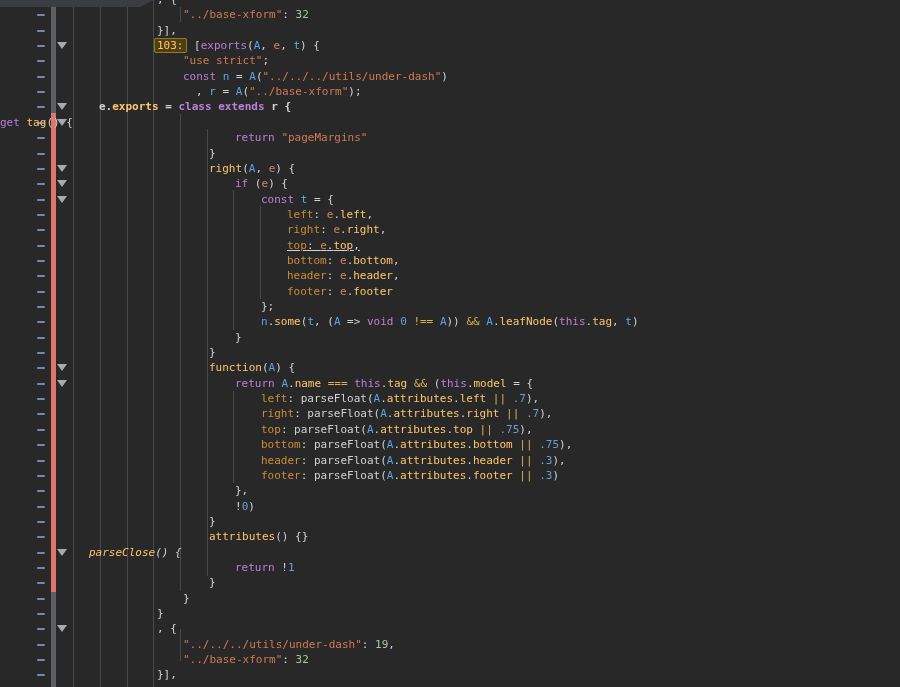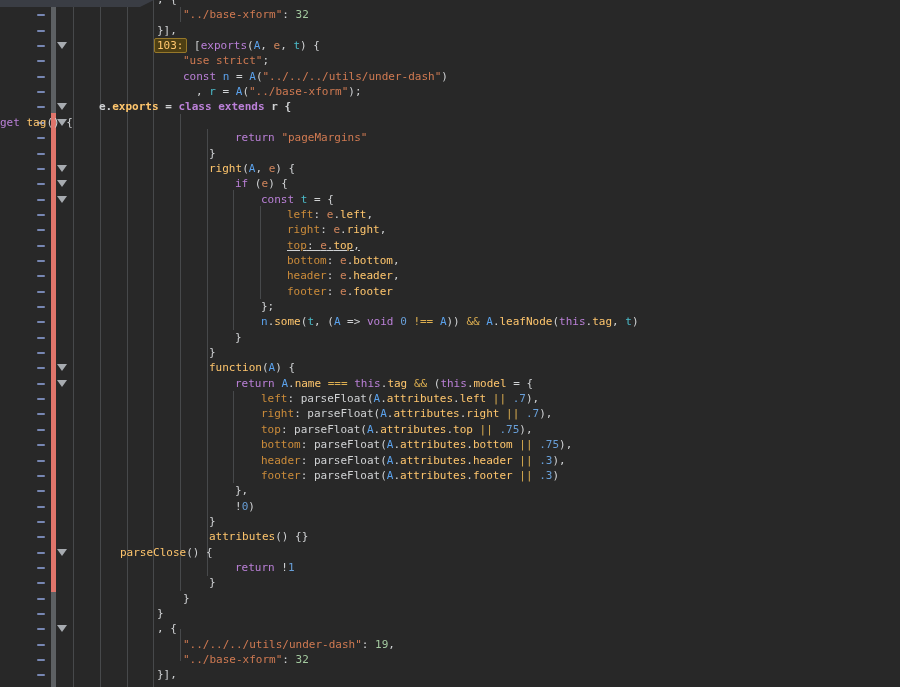--- a/index.html
+++ b/index.html
@@ -147,21 +147,21 @@
       <div class="line" style="top: 391.1px; padding-left: 261px;"><span class="tk-o">left</span><span class="tk-d">: parseFloat(</span><span class="tk-A">A</span><span class="tk-d">.</span><span class="tk-y">attributes</span><span class="tk-d">.</span><span class="tk-y">left</span><span class="tk-d"> </span><span class="tk-p">||</span><span class="tk-d"> </span><span class="tk-n">.7</span><span class="tk-d">),</span></div>
       <div class="line" style="top: 406.45px; padding-left: 261px;"><span class="tk-o">right</span><span class="tk-d">: parseFloat(</span><span class="tk-A">A</span><span class="tk-d">.</span><span class="tk-y">attributes</span><span class="tk-d">.</span><span class="tk-y">right</span><span class="tk-d"> </span><span class="tk-p">||</span><span class="tk-d"> </span><span class="tk-n">.7</span><span class="tk-d">),</span></div>
       <div class="line" style="top: 421.8px; padding-left: 261px;"><span class="tk-o">top</span><span class="tk-d">: parseFloat(</span><span class="tk-A">A</span><span class="tk-d">.</span><span class="tk-y">attributes</span><span class="tk-d">.</span><span class="tk-y">top</span><span class="tk-d"> </span><span class="tk-p">||</span><span class="tk-d"> </span><span class="tk-n">.75</span><span class="tk-d">),</span></div>
       <div class="line" style="top: 437.15px; padding-left: 261px;"><span class="tk-o">bottom</span><span class="tk-d">: parseFloat(</span><span class="tk-A">A</span><span class="tk-d">.</span><span class="tk-y">attributes</span><span class="tk-d">.</span><span class="tk-y">bottom</span><span class="tk-d"> </span><span class="tk-p">||</span><span class="tk-d"> </span><span class="tk-n">.75</span><span class="tk-d">),</span></div>
       <div class="line" style="top: 452.5px; padding-left: 261px;"><span class="tk-o">header</span><span class="tk-d">: parseFloat(</span><span class="tk-A">A</span><span class="tk-d">.</span><span class="tk-y">attributes</span><span class="tk-d">.</span><span class="tk-y">header</span><span class="tk-d"> </span><span class="tk-p">||</span><span class="tk-d"> </span><span class="tk-n">.3</span><span class="tk-d">),</span></div>
       <div class="line" style="top: 467.85px; padding-left: 261px;"><span class="tk-o">footer</span><span class="tk-d">: parseFloat(</span><span class="tk-A">A</span><span class="tk-d">.</span><span class="tk-y">attributes</span><span class="tk-d">.</span><span class="tk-y">footer</span><span class="tk-d"> </span><span class="tk-p">||</span><span class="tk-d"> </span><span class="tk-n">.3</span><span class="tk-d">)</span></div>
       <div class="line" style="top: 483.2px; padding-left: 235px;"><span class="tk-d">},</span></div>
       <div class="line" style="top: 498.55px; padding-left: 235px;"><span class="tk-d">!</span><span class="tk-n">0</span><span class="tk-d">)</span></div>
       <div class="line" style="top: 513.9px; padding-left: 209px;"><span class="tk-d">}</span></div>
       <div class="line" style="top: 529.25px; padding-left: 209px;"><span class="tk-y">attributes</span><span class="tk-d">() {}</span></div>
-      <div class="line" style="top: 544.6px; padding-left: 120px;"><span class="tk-y">parseClose</span><span class="tk-d">() {</span></div>
+      <div class="line" style="top: 544.6px; padding-left: 89px; font-style: italic;"><span class="tk-y">parseClose</span><span class="tk-d">() {</span></div>
       <div class="line" style="top: 559.95px; padding-left: 235px;"><span class="tk-k">return</span><span class="tk-d"> !</span><span class="tk-n">1</span></div>
       <div class="line" style="top: 575.3px; padding-left: 209px;"><span class="tk-d">}</span></div>
       <div class="line" style="top: 590.65px; padding-left: 183px;"><span class="tk-d">}</span></div>
       <div class="line" style="top: 606px; padding-left: 157px;"><span class="tk-d">}</span></div>
       <div class="line" style="top: 621.35px; padding-left: 157px;"><span class="tk-d">, {</span></div>
       <div class="line" style="top: 636.7px; padding-left: 183px;"><span class="tk-s">"../../../utils/under-dash"</span><span class="tk-d">: </span><span class="tk-g">19</span><span class="tk-d">,</span></div>
       <div class="line" style="top: 652.05px; padding-left: 183px;"><span class="tk-s">"../base-xform"</span><span class="tk-d">: </span><span class="tk-g">32</span></div>
       <div class="line" style="top: 667.4px; padding-left: 157px;"><span class="tk-d">}],</span></div>
     </div>
 </div>

